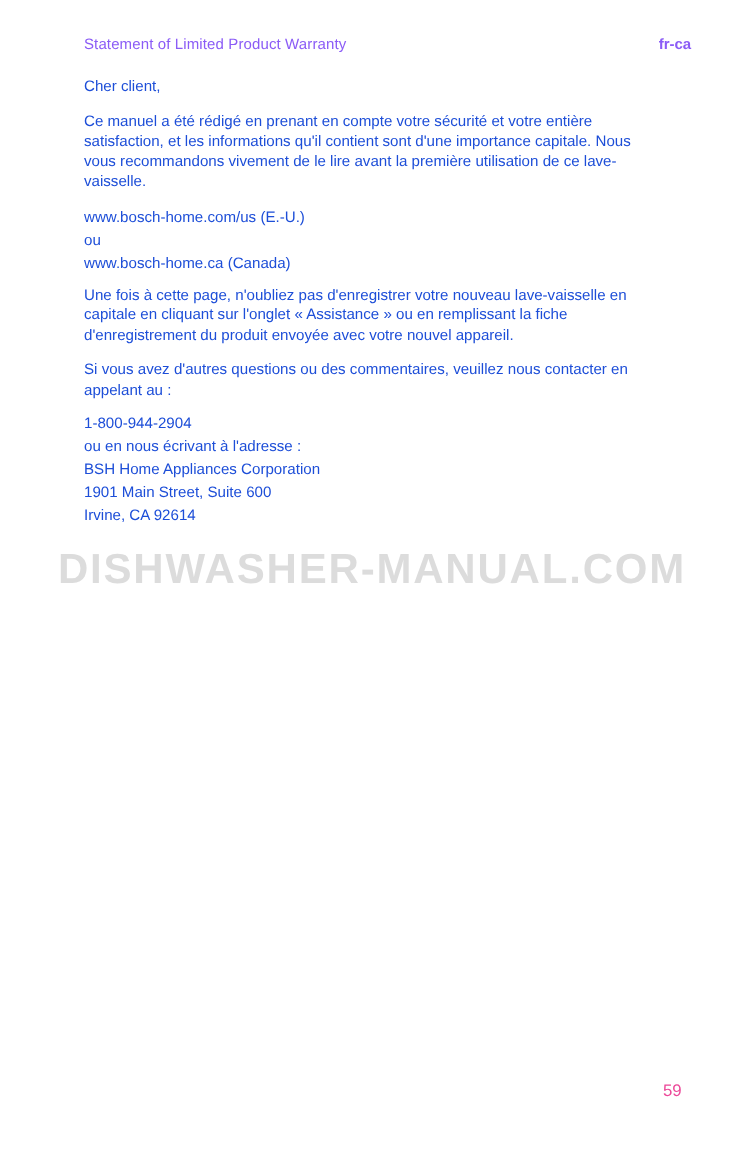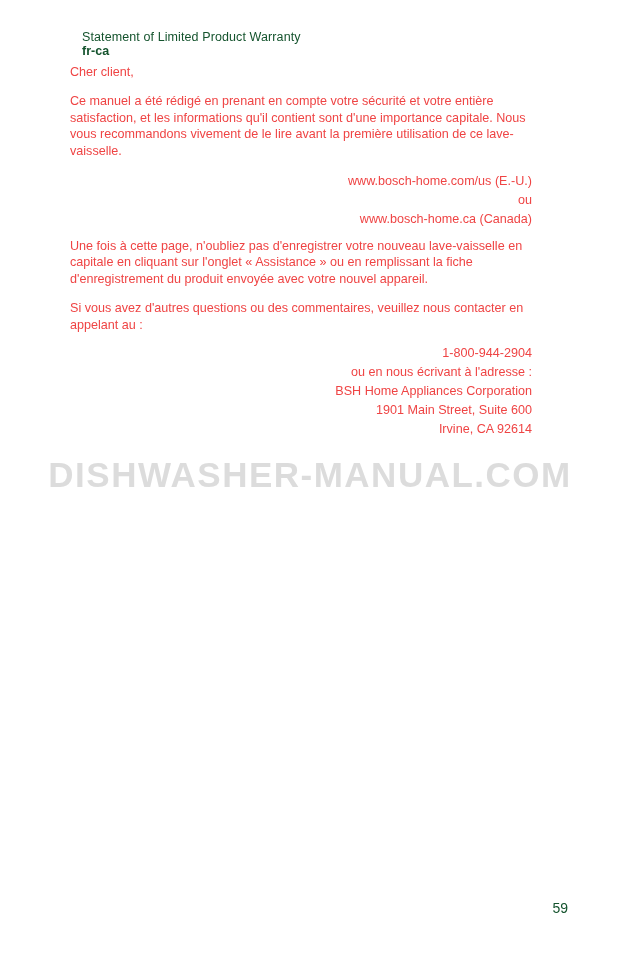--- a/index.html
+++ b/index.html
@@ -25,55 +25,54 @@
   
   .header {
     position: absolute;
     top: 30px;
     left: 70px;
     right: 44px;
     display: flex;
     justify-content: space-between;
     align-items: baseline;
     font-size: 12.5px;
-    color: #14532d;
-    flex-direction: column;
+    color: #8b5cf6;
   }
   .header .title {
     letter-spacing: 0.1px;
   }
   .header .lang {
     font-weight: bold;
     margin-left: 12px;
   }
 
   
   .content {
     position: absolute;
     top: 64px;
     left: 70px;
     width: 462px;
     font-size: 12.6px;
     line-height: 16.4px;
-    color: #ef4444;
+    color: #1d4ed8;
   }
   .para {
     margin: 0 0 13px 0;
     text-align: left;
   }
   .para.tight {
     margin-bottom: 11px;
   }
   .para sup {
     font-size: 8px;
     vertical-align: super;
     line-height: 0;
   }
   .centered {
-    text-align: right;
+    text-align: left;
     margin: 0;
     line-height: 19px;
   }
   .block-center {
     margin: 3px 0 9px 0;
   }
   .addr-block {
     margin-top: 6px;
     line-height: 19.5px;
   }
@@ -95,21 +94,21 @@
     pointer-events: none;
     user-select: none;
   }
 
   
   .page-number {
     position: absolute;
     right: 52px;
     bottom: 42px;
     font-size: 14px;
-    color: #14532d;
+    color: #ec4899;
   }
 </style>
 </head>
 <body>
 
 <div class="page">
 
   <div class="header">
     <span class="title">Statement of Limited Product Warranty</span>
     <span class="lang">fr-ca</span>

